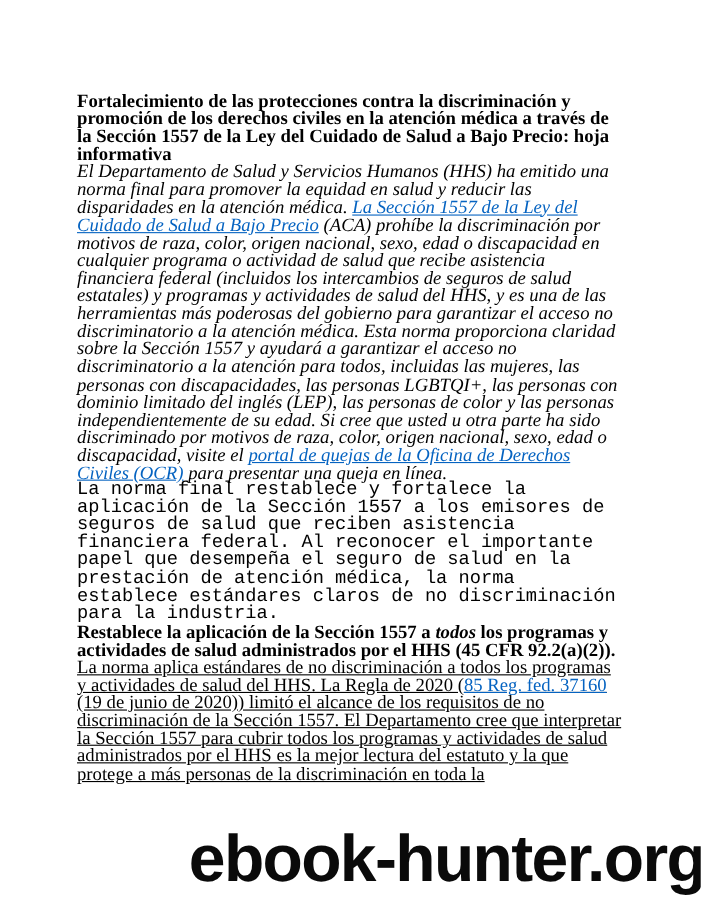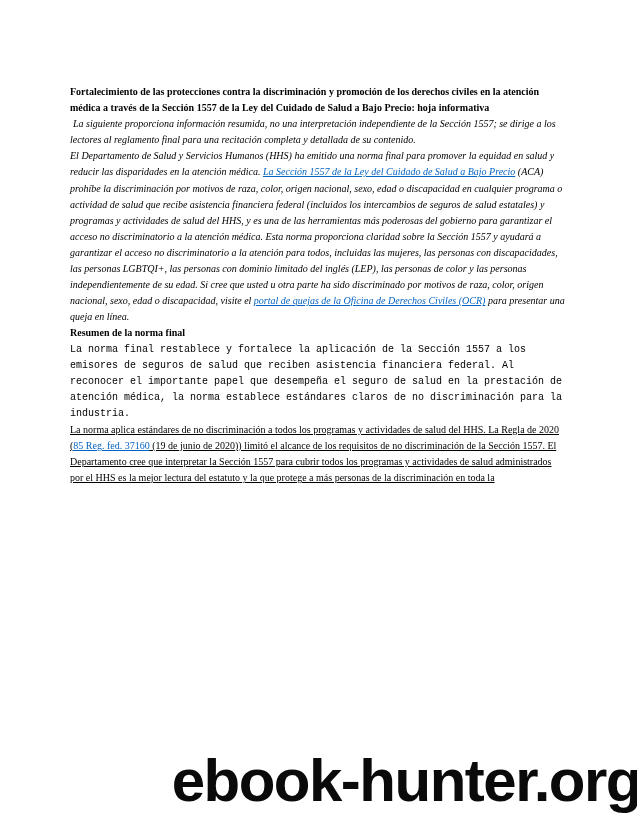--- a/index.html
+++ b/index.html
@@ -11,21 +11,21 @@
     overflow: hidden;
     font-family: "Liberation Serif", "DejaVu Serif", serif;
     color: #000000;
   }
   .content {
     position: absolute;
     top: 0;
     left: 70px;
     width: 497px;
     padding-top: 84px;
-    font-size: 10px;
+    font-size: 17px;
     line-height: 16.1px;
     text-align: left;
   }
   .content p { margin: 0; }
   .doc-title { font-weight: bold; }
   .disclaimer { margin-top: 19px; font-style: italic; text-indent: 3px; }
   .intro-para { margin-top: 29px; font-style: italic; }
   .summary-heading { margin-top: 27px; font-weight: bold; }
   .s1-heading { margin-top: 23px; font-weight: bold; }
   .s1-body { margin-top: 10px; font-family: Liberation Mono, monospace; }
@@ -50,28 +50,27 @@
   }
 </style>
 </head>
 <body>
 
 <div class="page" style="background: rgb(255, 255, 255); color: rgb(0, 0, 0);">
   <div class="content">
 
     <p class="doc-title">Fortalecimiento de las protecciones contra la discriminación y promoción de los derechos civiles en la atención médica a través de la Sección 1557 de la Ley del Cuidado de Salud a Bajo Precio: hoja informativa</p>
 
-    <p class="disclaimer">La siguiente proporciona información resumida, no una interpretación independiente de la Sección 1557; se dirige a los lectores al reglamento final para una recitación completa y detallada de su contenido.</p>
 
     <p class="intro-para"><span>El Departamento de Salud y Servicios Humanos (HHS) ha emitido una norma final para promover la equidad en salud y reducir las disparidades en la atención médica. </span><a href="#" class="doc-link" style="color: rgb(5, 99, 193);">La Sección 1557 de la Ley del Cuidado de Salud a Bajo Precio</a><span> (ACA) prohíbe la discriminación por motivos de raza, color, origen nacional, sexo, edad o discapacidad en cualquier programa o actividad de salud que recibe asistencia financiera federal (incluidos los intercambios de seguros de salud estatales) y programas y actividades de salud del HHS, y es una de las herramientas más poderosas del gobierno para garantizar el acceso no discriminatorio a la atención médica. Esta norma proporciona claridad sobre la Sección 1557 y ayudará a garantizar el acceso no discriminatorio a la atención para todos, incluidas las mujeres, las personas con discapacidades, las personas LGBTQI+, las personas con dominio limitado del inglés (LEP), las personas de color y las personas independientemente de su edad. Si cree que usted u otra parte ha sido discriminado por motivos de raza, color, origen nacional, sexo, edad o discapacidad, visite el </span><a href="#" class="doc-link" style="color: rgb(5, 99, 193);">portal de quejas de la Oficina de Derechos Civiles (OCR)</a><span> para presentar una queja en línea.</span></p>
 
-    <p class="summary-heading">Resumen de la norma final</p>
 
 
     <p class="s1-body">La norma final restablece y fortalece la aplicación de la Sección 1557 a los emisores de seguros de salud que reciben asistencia financiera federal. Al reconocer el importante papel que desempeña el seguro de salud en la prestación de atención médica, la norma establece estándares claros de no discriminación para la industria.</p>
 
+    <p class="s2-heading"><span>Restablece la aplicación de la Sección 1557 a </span><span class="ital">todos</span><span> los programas y actividades de salud administrados por el HHS (45 CFR 92.2(a)(2)).</span></p>
 
     <p class="s2-body"><span>La norma aplica estándares de no discriminación a todos los programas y actividades de salud del HHS. La Regla de 2020 (</span><a href="#" class="doc-link" style="color: rgb(5, 99, 193);">85 Reg. fed. 37160</a><span> (19 de junio de 2020)) limitó el alcance de los requisitos de no discriminación de la Sección 1557. El Departamento cree que interpretar la Sección 1557 para cubrir todos los programas y actividades de salud administrados por el HHS es la mejor lectura del estatuto y la que protege a más personas de la discriminación en toda la</span></p>
 
   </div>
 
   <div class="watermark" style="color: rgb(10, 10, 10);">ebook-hunter.org</div>
 </div>
 
 </body></html>

